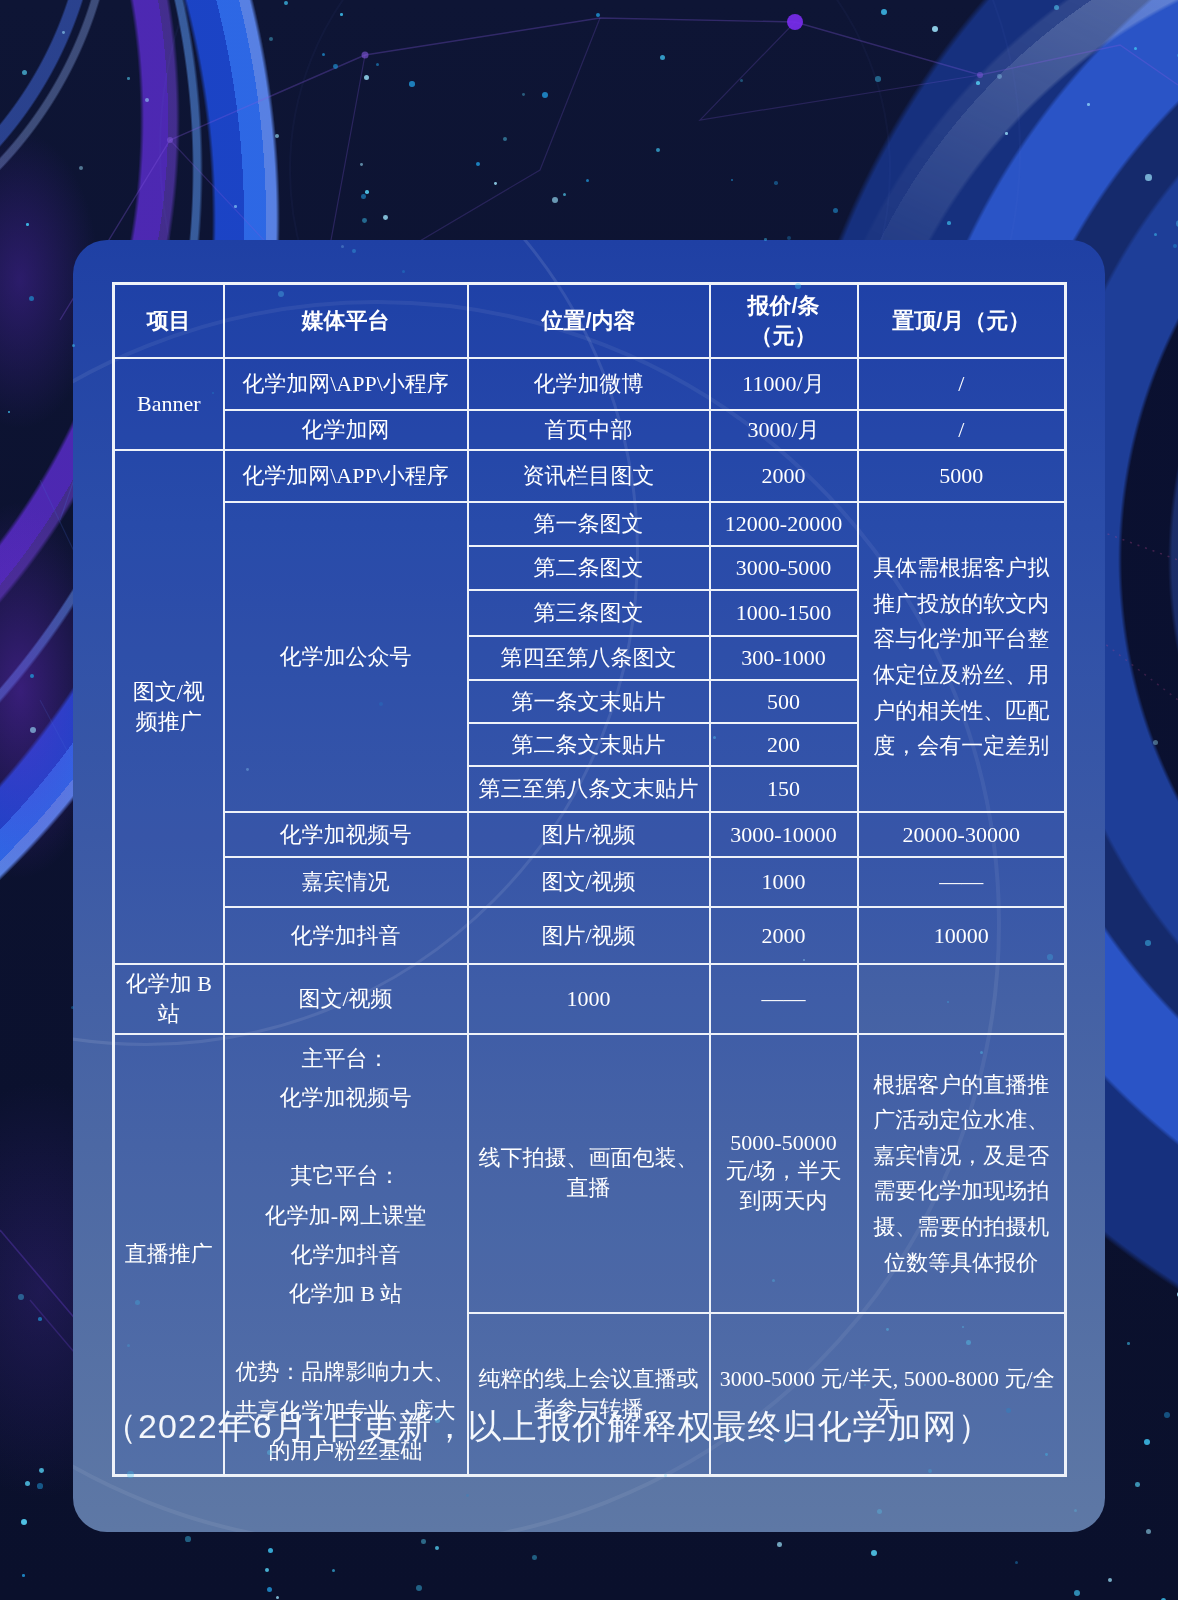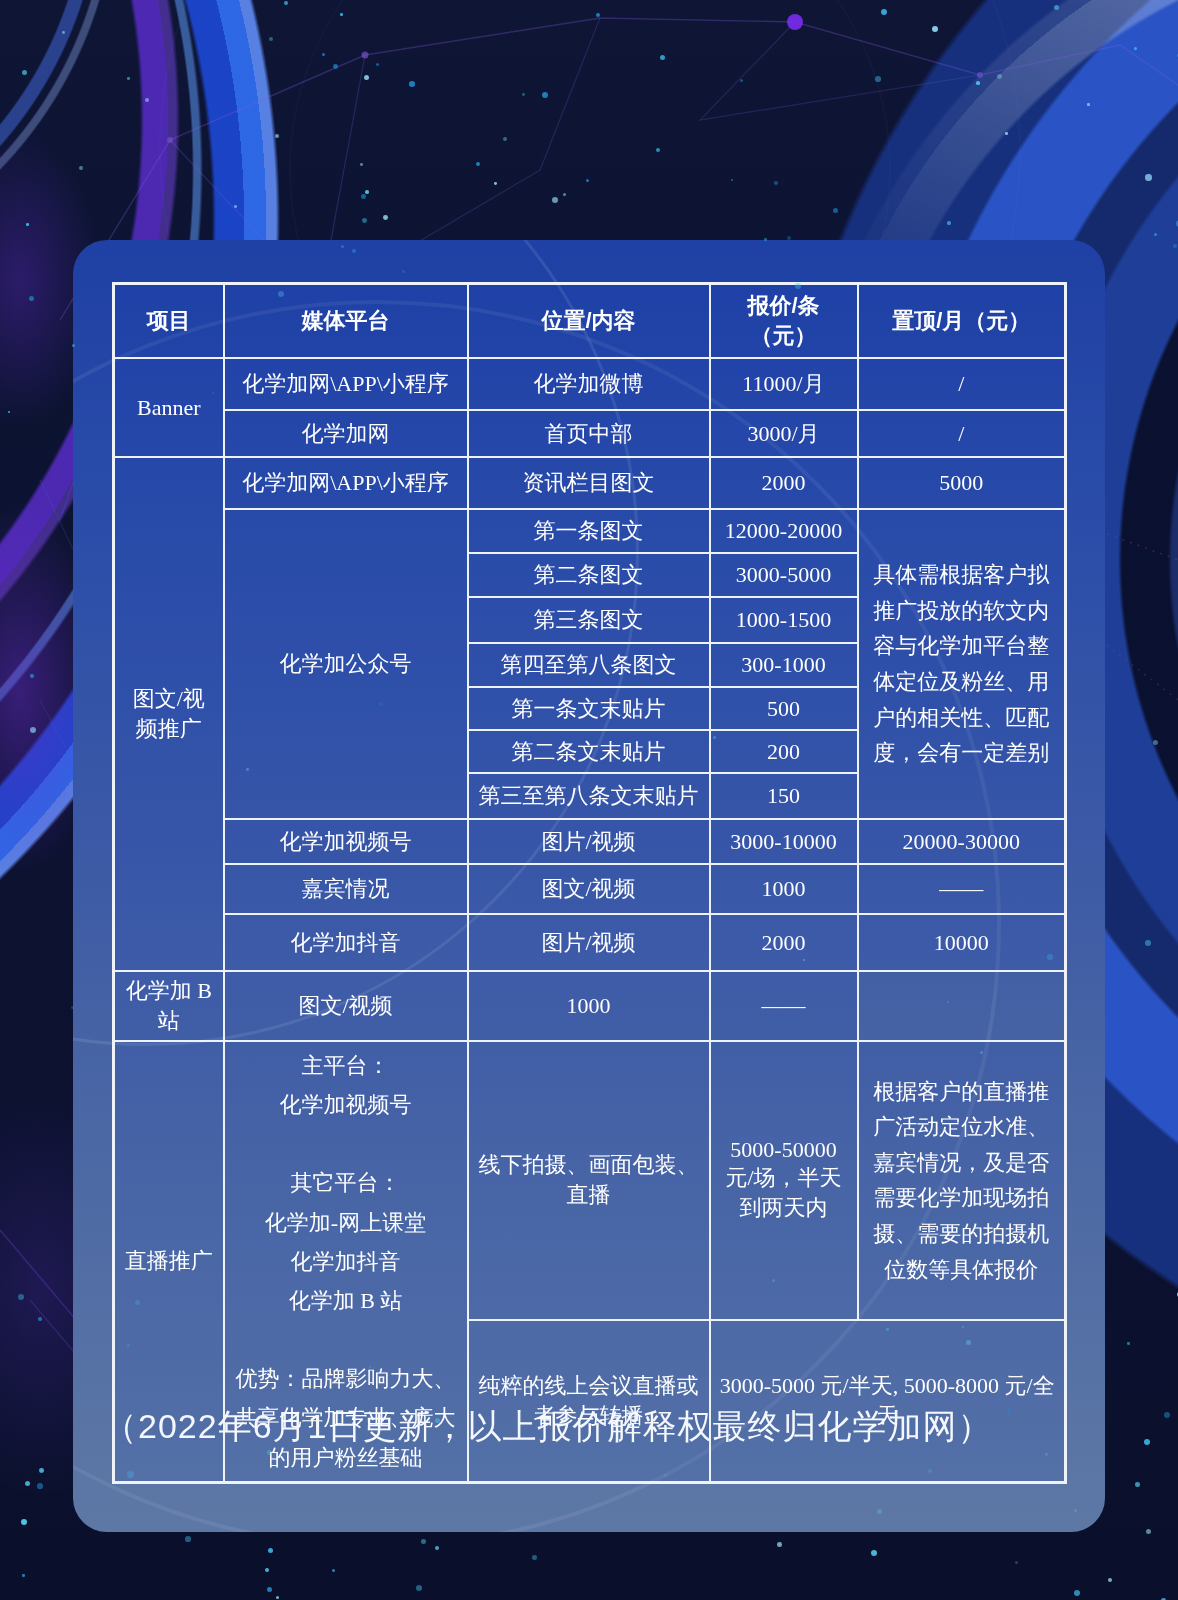--- a/index.html
+++ b/index.html
@@ -150,21 +150,21 @@
       </tr>
     </thead>
     <tbody>
       <tr style="height:52px">
         <td rowspan="2">Banner</td>
         <td>化学加网\APP\小程序</td>
         <td>化学加微博</td>
         <td>11000/月</td>
         <td>/</td>
       </tr>
-      <tr style="height:47px">
+      <tr style="height:40px">
         <td>化学加网</td>
         <td>首页中部</td>
         <td>3000/月</td>
         <td>/</td>
       </tr>
 
       <tr style="height:52px">
         <td rowspan="11">图文/视频推广</td>
         <td>化学加网\APP\小程序</td>
         <td>资讯栏目图文</td>

